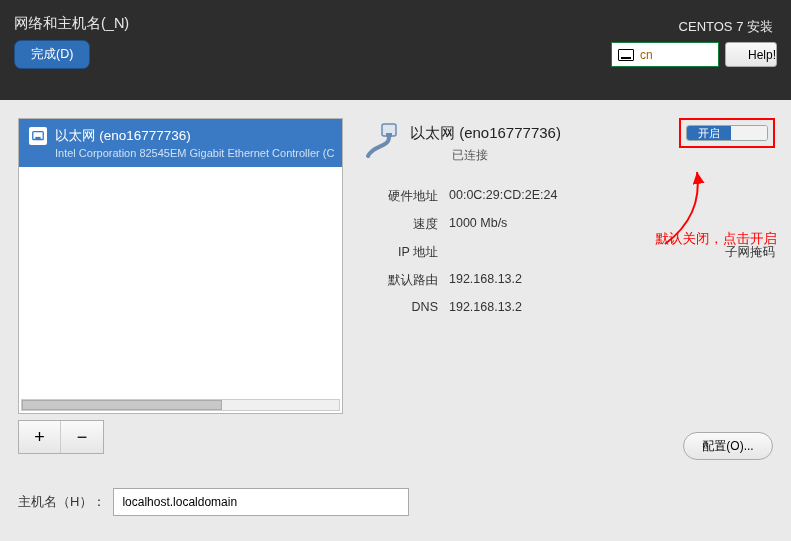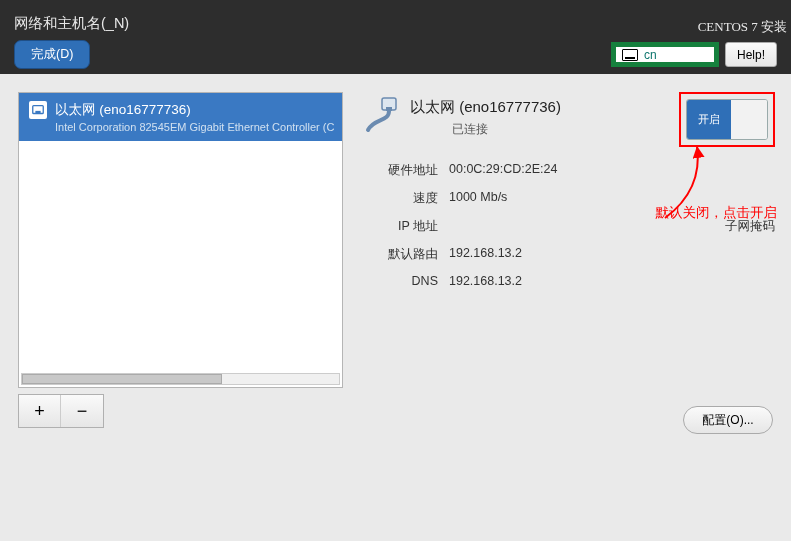--- a/index.html
+++ b/index.html
@@ -7,21 +7,21 @@
     font-family: "Microsoft YaHei", "PingFang SC", sans-serif;
     font-size: 13px;
     background: #eaeaea;
     width: 791px;
     height: 541px;
     overflow: hidden;
   }
   .header {
     background: #2d2d2d;
     color: #fff;
-    height: 74px;
+    height: 100px;
     position: relative;
   }
   .header-title {
     position: absolute;
     left: 14px;
     top: 14px;
     font-size: 14.5px;
     color: #e8e8e8;
   }
   .done-btn {
@@ -31,39 +31,38 @@
     background: #2f6fb7;
     border: 1px solid #1f4f87;
     border-radius: 7px;
     color: #fff;
     padding: 5px 16px;
     font-size: 12.5px;
     cursor: pointer;
   }
   .installer-title {
     position: absolute;
-    right: 4px;
+    right: 18px;
     top: 18px;
     font-size: 13px;
     color: #e8e8e8;
-    font-family: Liberation Serif, serif;
   }
   .lang-help {
     position: absolute;
     right: 14px;
     top: 42px;
     display: flex;
     gap: 6px;
   }
   .lang-box {
     width: 108px;
     height: 25px;
     background: #fff;
-    color: #0f766e;
-    border: 5px solid #15803d;
+    color: #a16207;
+    border: 1px solid #15803d;
     display: flex;
     align-items: center;
     padding: 0 6px;
     gap: 6px;
     font-size: 12px;
   }
   .kbd-icon {
     width: 16px; height: 12px;
     border: 1.5px solid #000;
     border-radius: 1px;
@@ -77,20 +76,21 @@
     background: #000;
   }
   .help-btn {
     width: 52px;
     height: 25px;
     background: linear-gradient(#fafafa, #e6e6e6);
     border: 1px solid #aaa;
     border-radius: 3px;
     font-size: 12px;
     cursor: pointer;
+    text-align: right;
   }
   .body-area {
     background: #eaeaea;
     padding: 20px 16px 0 16px;
     height: calc(100% - 78px);
     position: relative;
   }
   .left-panel {
     position: absolute;
     left: 18px;
@@ -184,21 +184,21 @@
   }
   .toggle-wrap {
     position: absolute;
     right: 0;
     top: -4px;
     border: 2.5px solid #ff0000;
     padding: 5px 5px;
   }
   .toggle {
     width: 82px;
-    height: 41px;
+    height: 16px;
     border: 1px solid #9aa;
     border-radius: 3px;
     background: #f5f5f5;
     display: flex;
     cursor: pointer;
   }
   .toggle-on {
     width: 44px;
     background: #2f6fb7;
     color: #fff;
@@ -352,14 +352,18 @@
       <div class="dg-label">子网掩码</div>
       <div class="dg-label">默认路由</div>
       <div>192.168.13.2</div>
       <div class="dg-label">DNS</div>
       <div>192.168.13.2</div>
     </div>
 
     <button class="config-btn">配置(O)...</button>
   </div>
 
+  <div class="hostname-row">
+    <span class="hostname-label">主机名（H）：</span>
+    <input class="hostname-input" value="localhost.localdomain" style="">
+  </div>
 
 </div>
 
 </body></html>

